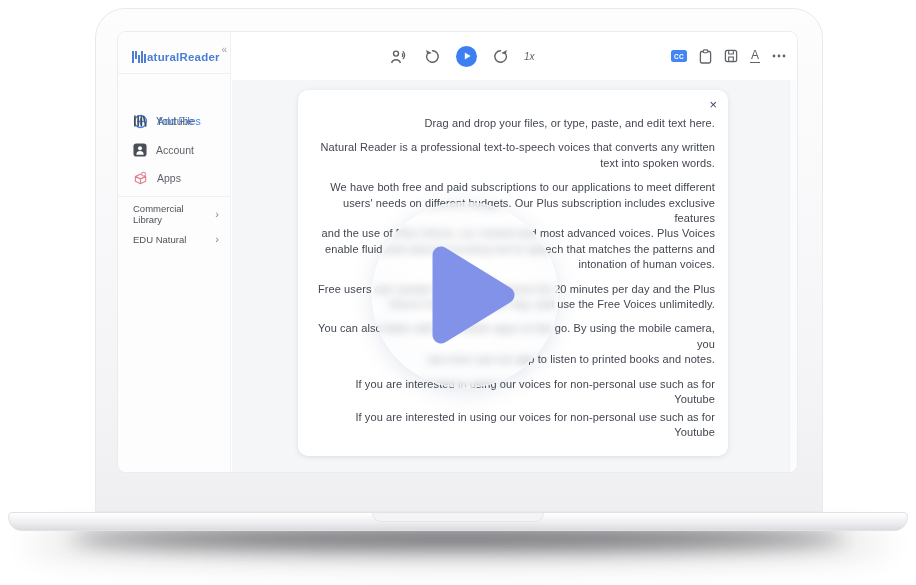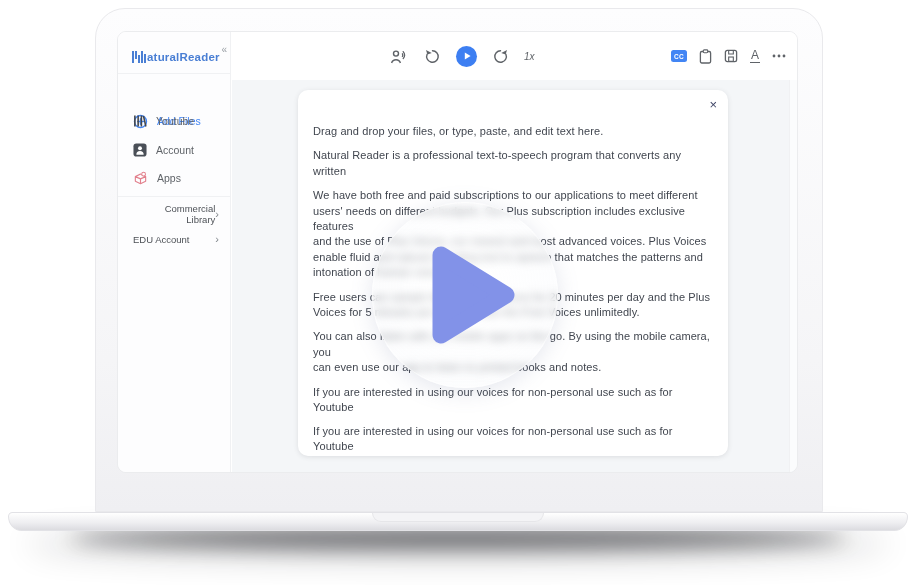--- a/index.html
+++ b/index.html
@@ -22,21 +22,21 @@
     border:1px solid #e2e2e6;border-radius:6px 6px 18px 18px / 6px 6px 19px 19px;
     box-sizing:border-box;z-index:2;}
   .base-notch{position:absolute;left:50%;top:0;transform:translateX(-50%);
     width:172px;height:9px;background:#f4f4f6;border:1px solid #e6e6e9;border-top:none;
     border-radius:0 0 9px 9px;box-sizing:border-box;}
   
   .screen{position:absolute;left:118px;top:32px;width:679px;height:440px;
     background:#ffffff;border-radius:8px;overflow:hidden;outline:1px solid #ebecee;z-index:3;}
   
   .sidebar{position:absolute;left:0;top:0;width:113px;height:100%;
-    background:#fdfdfe;border-right:1px solid #f0f1f3;box-sizing:border-box;text-align:right;}
+    background:#fdfdfe;border-right:1px solid #f0f1f3;box-sizing:border-box;}
   .logo{position:absolute;left:13px;top:17px;display:flex;align-items:flex-end;gap:1px;}
   .logo-text{color:#4a7fd4;font-size:11.5px;font-weight:bold;letter-spacing:.2px;line-height:16px;}
   .collapse{position:absolute;right:3px;top:12px;color:#9aa0a6;font-size:10px;cursor:pointer;}
   .sb-divider{position:absolute;left:0;right:0;border-top:1px solid #f0f1f3;}
   .sb-item{position:absolute;left:0;width:100%;height:26px;display:flex;align-items:center;
     gap:9px;padding-left:15px;box-sizing:border-box;font-size:10.5px;color:#5f6368;cursor:pointer;}
   .sb-item.accent{color:#4285f4;font-weight:normal;margin-top:28px;}
   .sb-link{position:absolute;left:0;width:100%;height:22px;display:flex;align-items:center;
     justify-content:space-between;padding:0 11px 0 15px;box-sizing:border-box;
     font-size:9.5px;color:#4d5156;cursor:pointer;}
@@ -59,21 +59,21 @@
   
   .content{position:absolute;top:48px;left:0;right:0;bottom:0;background:#f4f6f8;}
   .scroll-strip{position:absolute;right:0;top:0;width:8px;height:100%;background:#fbfcfd;
     border-left:1px solid #f0f1f3;box-sizing:border-box;cursor:pointer;}
   
   .card{position:absolute;left:180px;top:58px;width:430px;height:366px;background:#fff;
     border-radius:10px;box-shadow:0 1px 5px rgba(60,64,67,.13);z-index:2;cursor:text;}
   .card-close{position:absolute;top:7px;right:11px;font-size:13px;color:#3f4566;cursor:pointer;}
   .card-text{position:absolute;left:15px;top:26px;right:13px;font-size:11px;line-height:15.4px;
     color:#41464f;letter-spacing:.1px;}
-  .para{margin:8px 0 9px 0;}
+  .para{margin:0 0 9px 0;text-align:right;}
   .para:nth-child(6){margin-bottom:2px;}
   .para:last-child{margin-bottom:0;}
   
   .play-overlay{position:absolute;left:254px;top:170px;width:186px;height:186px;border-radius:50%;
     background:radial-gradient(circle at 50% 45%, rgba(255,255,255,.58), rgba(246,248,252,.40));
     -webkit-backdrop-filter:blur(4.5px);backdrop-filter:blur(4.5px);
     box-shadow:0 4px 22px rgba(110,120,160,.18), inset 0 0 0 1px rgba(255,255,255,.55);
     z-index:4;cursor:pointer;}
   .play-overlay svg{position:absolute;left:60px;top:44px;}
 </style>
@@ -125,21 +125,21 @@
       </svg>
       <span>Account</span>
     </div>
 
     <div class="sb-divider" style="top:164px"></div>
     <div class="sb-link" style="top:171px">
       <span>Commercial Library</span>
       <span class="chev">›</span>
     </div>
     <div class="sb-link" style="top:196px">
-      <span>EDU Account</span>
+      <span>EDU Natural</span>
       <span class="chev">›</span>
     </div>
   </div>
 
   <div class="main">
     <div class="toolbar">
       <div class="controls-center">
         <span class="tb-icon">
           <svg width="19" height="15" viewBox="0 0 19 15">
             <circle cx="6" cy="4.6" r="2.5" fill="none" stroke="#5f6368" stroke-width="1.4"></circle>
@@ -197,21 +197,22 @@
     </div>
   </div>
 
   <div class="card">
     <span class="card-close">×</span>
     <div class="card-text">
         <div class="para">
           <div>Drag and drop your files, or type, paste, and edit text here.</div>
         </div>
         <div class="para">
-          <div>Natural Reader is a professional text-to-speech program that converts any written</div>
+          <div>Natural Reader is a professional text-to-speech voices that converts any written</div>
+          <div>text into spoken words.</div>
         </div>
         <div class="para">
           <div>We have both free and paid subscriptions to our applications to meet different</div>
           <div>users' needs on different budgets. Our Plus subscription includes exclusive features</div>
           <div>and the use of Plus Voices, our newest and most advanced voices. Plus Voices</div>
           <div>enable fluid and natural sounding text to speech that matches the patterns and</div>
           <div>intonation of human voices.</div>
         </div>
         <div class="para">
           <div>Free users can sample the Premium Voices for 20 minutes per day and the Plus</div>

